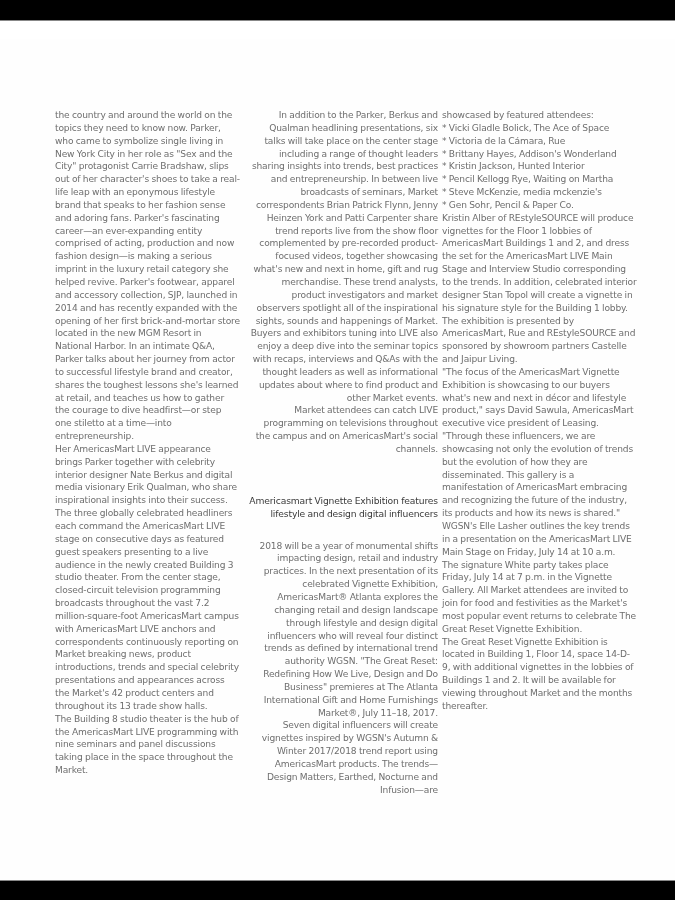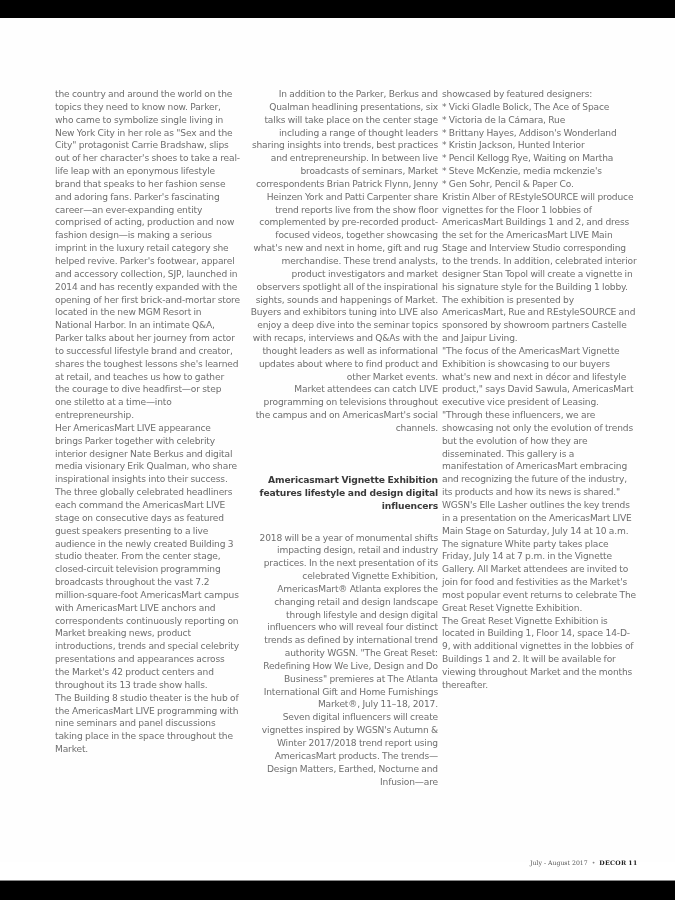--- a/index.html
+++ b/index.html
@@ -3,33 +3,33 @@
 <meta charset="utf-8">
 <style>
   html, body { margin: 0; padding: 0; }
   body {
     width: 675px; height: 900px; overflow: hidden;
     background: #ffffff; position: relative;
     font-family: "DejaVu Sans", sans-serif;
   }
   .bar-top { position: absolute; left: 0; top: 0; width: 675px; height: 20px; background: #000; border-bottom: 1px solid #888; }
   .bar-bottom { position: absolute; left: 0; top: 880px; width: 675px; height: 20px; background: #000; border-top: 1px solid #888; }
-  .page { position: absolute; left: 0; top: 18px; width: 675px; height: 844px; background: #fefefe; }
+  .page { position: absolute; left: 0; top: 39px; width: 675px; height: 844px; background: #fefefe; }
   .col {
     position: absolute; top: 70px;
     font-size: 9.1px; line-height: 12.85px; color: #6e6e6e;
     letter-spacing: -0.15px; word-spacing: -0.3px;
   }
   .col p { margin: 0; }
   .col1 { left: 55px; width: 185px; }
   .col2 { left: 248px; width: 190px; text-align: right; }
   .col3 { left: 442px; width: 195px; }
   .heading {
     margin: 39px 0 19px 0 !important;
-    font-weight: bold; color: #3a3a3a; font-size: 9.2px; line-height: 12.9px;
+    font-weight: normal; color: #3a3a3a; font-size: 9.2px; line-height: 12.9px;
   }
   .footer {
     position: absolute; left: 530px; top: 841px;
     font-size: 6.2px; color: #555; font-family: "DejaVu Serif", serif; white-space: nowrap;
   }
   .footer .dot { color: #888; margin: 0 2px; }
   .footer .mag { font-weight: bold; color: #222; letter-spacing: 0.3px; }
 </style>
 </head>
 <body>
@@ -46,32 +46,32 @@
 
   <div class="col col2">
     <p>In addition to the Parker, Berkus and Qualman headlining presentations, six talks will take place on the center stage including a range of thought leaders sharing insights into trends, best practices and entrepreneurship. In between live broadcasts of seminars, Market correspondents Brian Patrick Flynn, Jenny Heinzen York and Patti Carpenter share trend reports live from the show floor complemented by pre-recorded product-focused videos, together showcasing what's new and next in home, gift and rug merchandise. These trend analysts, product investigators and market observers spotlight all of the inspirational sights, sounds and happenings of Market. Buyers and exhibitors tuning into LIVE also enjoy a deep dive into the seminar topics with recaps, interviews and Q&amp;As with the thought leaders as well as informational updates about where to find product and other Market events.</p>
     <p>Market attendees can catch LIVE programming on televisions throughout the campus and on AmericasMart's social channels.</p>
     <p class="heading">Americasmart Vignette Exhibition features lifestyle and design digital influencers</p>
     <p> 2018 will be a year of monumental shifts impacting design, retail and industry practices. In the next presentation of its celebrated Vignette Exhibition, AmericasMart® Atlanta explores the changing retail and design landscape through lifestyle and design digital influencers who will reveal four distinct trends as defined by international trend authority WGSN. "The Great Reset: Redefining How We Live, Design and Do Business" premieres at The Atlanta International Gift and Home Furnishings Market®, July 11–18, 2017.</p>
     <p>Seven digital influencers will create vignettes inspired by WGSN's Autumn &amp; Winter 2017/2018 trend report using AmericasMart products. The trends—Design Matters, Earthed, Nocturne and Infusion—are</p>
   </div>
 
   <div class="col col3">
-    <p>showcased by featured designers:</p>
+    <p>showcased by featured attendees:</p>
     <p>* Vicki Gladle Bolick, The Ace of Space</p>
     <p>* Victoria de la Cámara, Rue</p>
     <p>* Brittany Hayes, Addison's Wonderland</p>
     <p>* Kristin Jackson, Hunted Interior</p>
     <p>* Pencil Kellogg Rye, Waiting on Martha</p>
     <p>* Steve McKenzie, media mckenzie's</p>
     <p>* Gen Sohr, Pencil &amp; Paper Co.</p>
     <p>Kristin Alber of REstyleSOURCE will produce vignettes for the Floor 1 lobbies of AmericasMart Buildings 1 and 2, and dress the set for the AmericasMart LIVE Main Stage and Interview Studio corresponding to the trends. In addition, celebrated interior designer Stan Topol will create a vignette in his signature style for the Building 1 lobby.</p>
     <p>The exhibition is presented by AmericasMart, Rue and REstyleSOURCE and sponsored by showroom partners Castelle and Jaipur Living.</p>
     <p>"The focus of the AmericasMart Vignette Exhibition is showcasing to our buyers what's new and next in décor and lifestyle product," says David Sawula, AmericasMart executive vice president of Leasing. "Through these influencers, we are showcasing not only the evolution of trends but the evolution of how they are disseminated. This gallery is a manifestation of AmericasMart embracing and recognizing the future of the industry, its products and how its news is shared."</p>
-    <p>WGSN's Elle Lasher outlines the key trends in a presentation on the AmericasMart LIVE Main Stage on Saturday, July 14 at 10 a.m.</p>
+    <p>WGSN's Elle Lasher outlines the key trends in a presentation on the AmericasMart LIVE Main Stage on Friday, July 14 at 10 a.m.</p>
     <p>The signature White party takes place Friday, July 14 at 7 p.m. in the Vignette Gallery. All Market attendees are invited to join for food and festivities as the Market's most popular event returns to celebrate The Great Reset Vignette Exhibition.</p>
     <p>The Great Reset Vignette Exhibition is located in Building 1, Floor 14, space 14-D-9, with additional vignettes in the lobbies of Buildings 1 and 2. It will be available for viewing throughout Market and the months thereafter.</p>
   </div>
 
   <div class="footer">
     <span>July - August 2017</span>
     <span class="dot">•</span>
     <span class="mag">DECOR</span>
     <span class="mag">11</span>
   </div>

